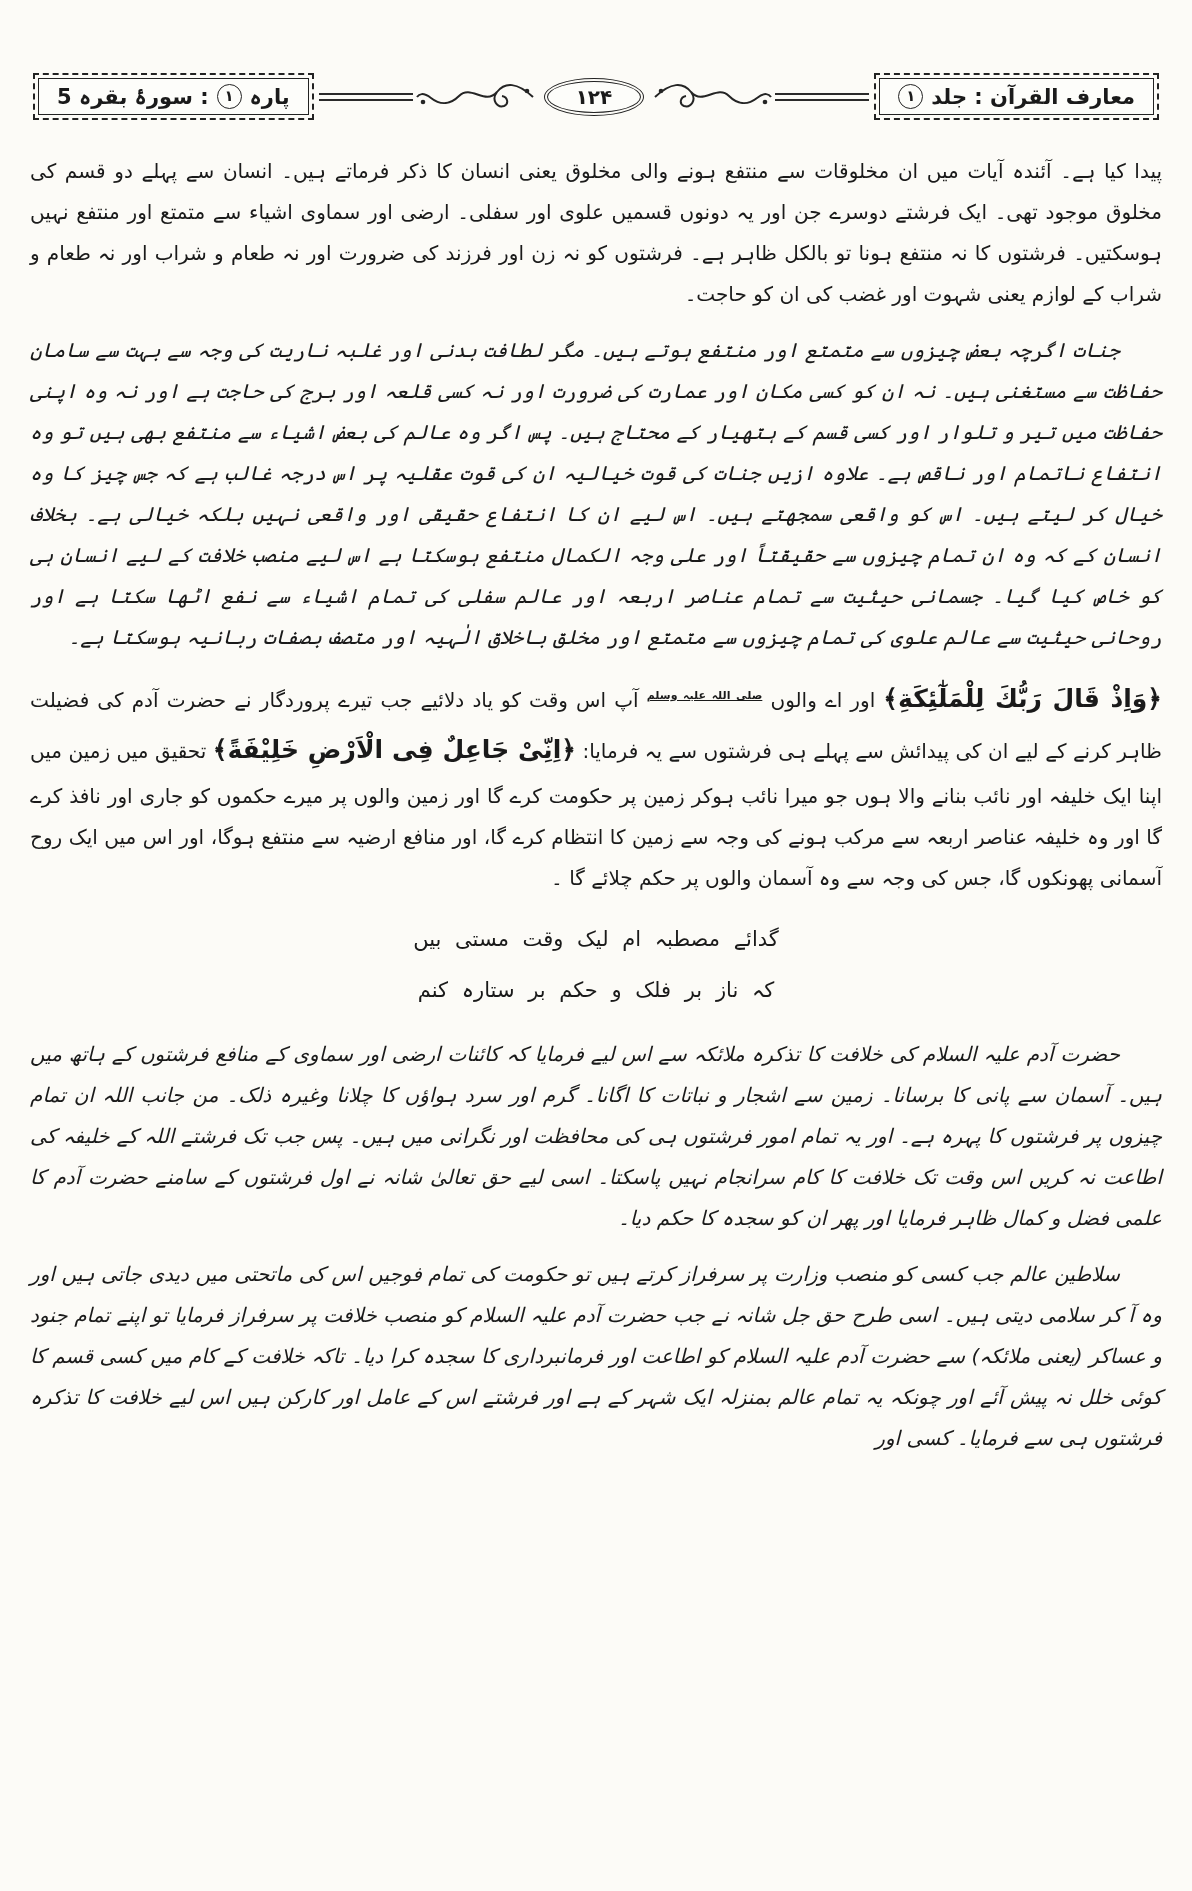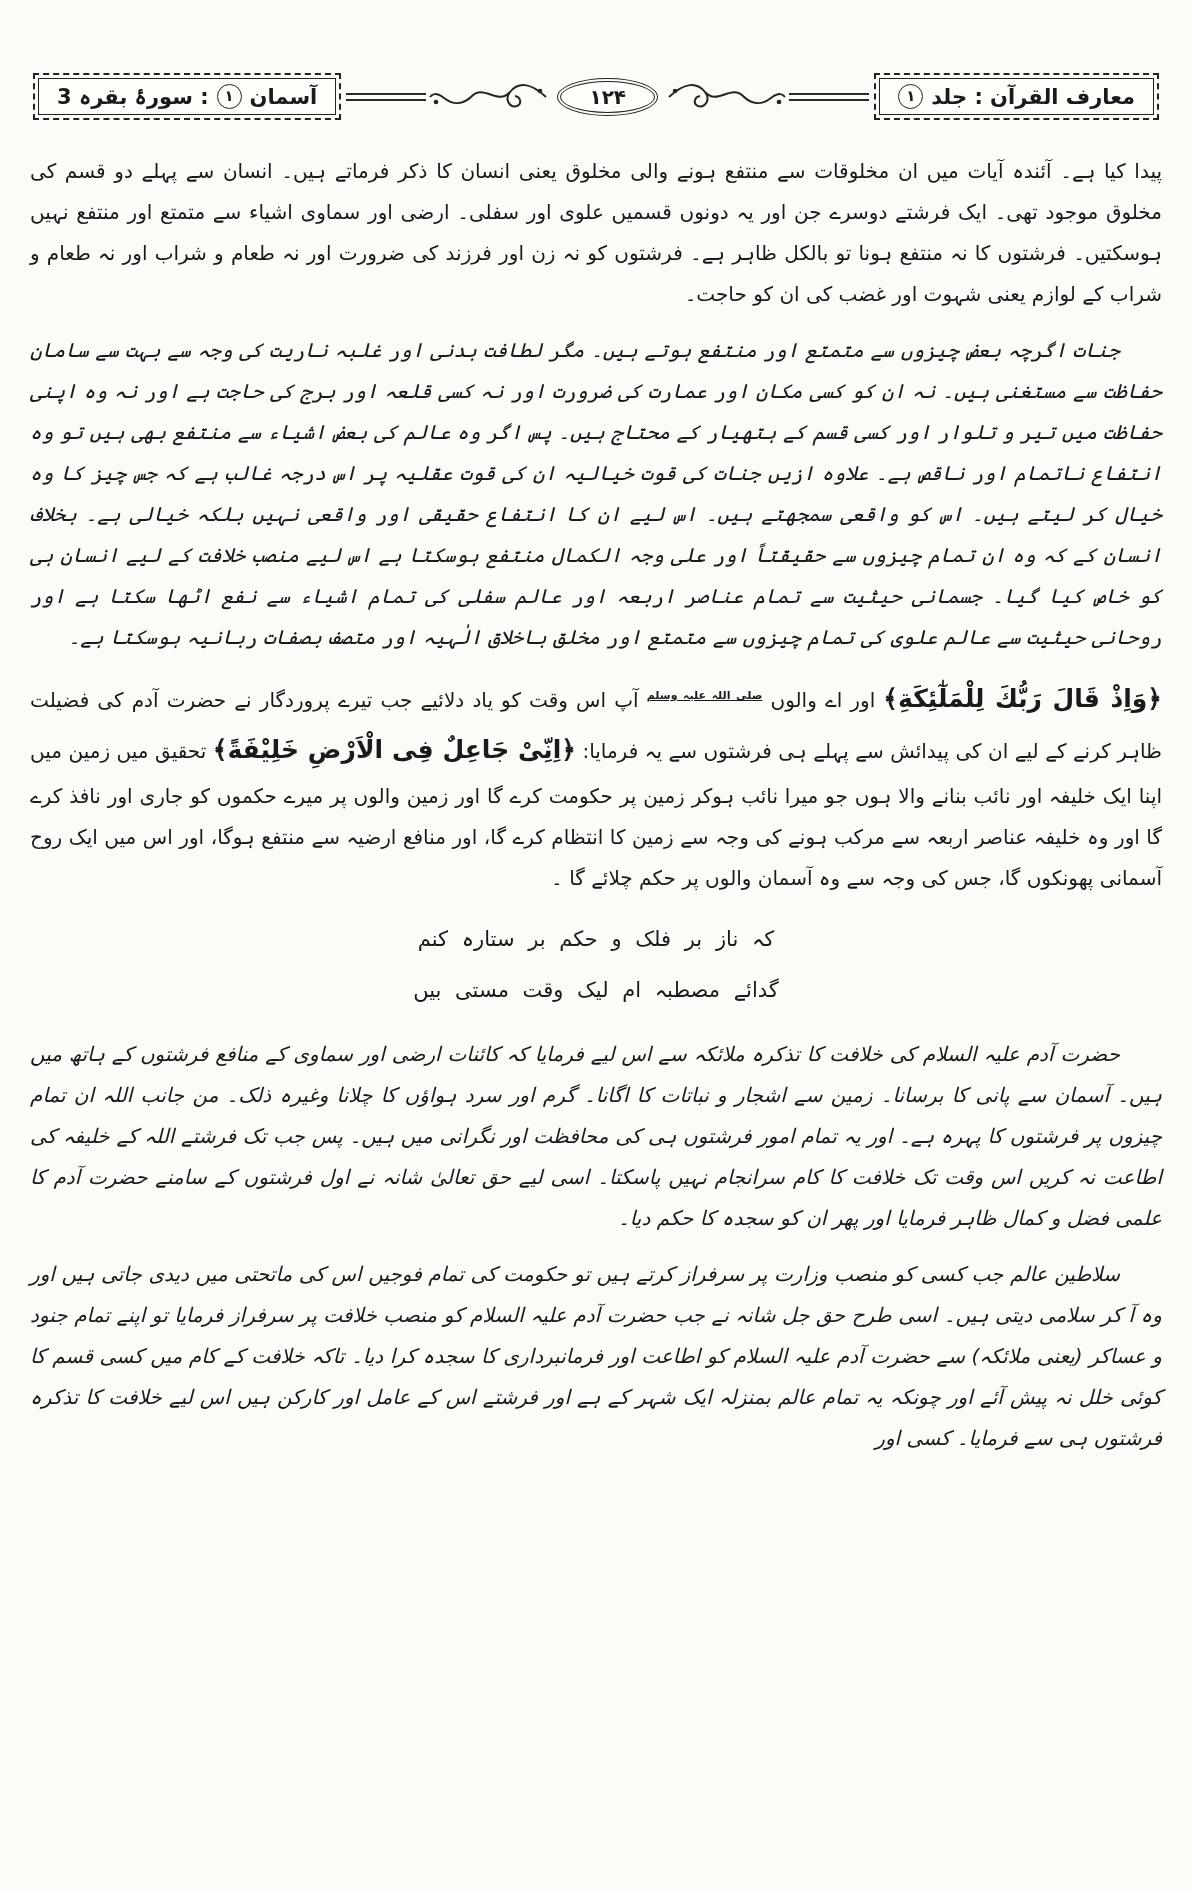--- a/index.html
+++ b/index.html
@@ -109,23 +109,23 @@
   }
 </style>
 </head>
 <body>
 
 <div class="page">
 
   <header class="header">
 
     <div class="cartouche">
-      <span>آسمان</span>
+      <span>پارہ</span>
       <span class="circle-num">۱</span>
-      <span>: سورۂ بقرہ 3</span>
+      <span>: سورۂ بقرہ 5</span>
     </div>
 
     <div class="rule"></div>
 
     <div class="center-group">
       <svg class="flourish mirror" width="120" height="34" viewBox="0 0 120 34">
         <path d="M2 17 C18 2, 30 2, 38 12 C44 20, 38 28, 31 26 C26 24, 27 17, 33 16 M38 12 C50 26, 64 4, 76 16 C84 24, 94 26, 104 18 C112 12, 116 14, 118 17" fill="none" stroke="#242424" stroke-width="2"></path>
         <circle cx="8" cy="11" r="2.3" fill="#242424"></circle>
         <circle cx="112" cy="22" r="2.3" fill="#242424"></circle>
       </svg>
@@ -155,22 +155,22 @@
     <p class="para">
       <span class="quran">﴿وَاِذْ قَالَ رَبُّكَ لِلْمَلٰٓئِكَةِ﴾</span>
       <span> اور اے والوں </span>
       <span class="honorific">صلی اللہ علیہ وسلم</span>
       <span> آپ اس وقت کو یاد دلائیے جب تیرے پروردگار نے حضرت آدم کی فضیلت ظاہر کرنے کے لیے ان کی پیدائش سے پہلے ہی فرشتوں سے یہ فرمایا: </span>
       <span class="quran">﴿اِنِّیْ جَاعِلٌ فِی الْاَرْضِ خَلِیْفَةً﴾</span>
       <span> تحقیق میں زمین میں اپنا ایک خلیفہ اور نائب بنانے والا ہوں جو میرا نائب ہوکر زمین پر حکومت کرے گا اور زمین والوں پر میرے حکموں کو جاری اور نافذ کرے گا اور وہ خلیفہ عناصر اربعہ سے مرکب ہونے کی وجہ سے زمین کا انتظام کرے گا، اور منافع ارضیہ سے منتفع ہوگا، اور اس میں ایک روح آسمانی پھونکوں گا، جس کی وجہ سے وہ آسمان والوں پر حکم چلائے گا ۔</span>
     </p>
 
     <div class="poetry">
+      <div>گدائے مصطبہ ام لیک وقت مستی بیں</div>
       <div>کہ ناز بر فلک و حکم بر ستارہ کنم</div>
-      <div>گدائے مصطبہ ام لیک وقت مستی بیں</div>
     </div>
 
     <p class="para indent">حضرت آدم علیہ السلام کی خلافت کا تذکرہ ملائکہ سے اس لیے فرمایا کہ کائنات ارضی اور سماوی کے منافع فرشتوں کے ہاتھ میں ہیں۔ آسمان سے پانی کا برسانا۔ زمین سے اشجار و نباتات کا اگانا۔ گرم اور سرد ہواؤں کا چلانا وغیرہ ذلک۔ من جانب اللہ ان تمام چیزوں پر فرشتوں کا پہرہ ہے۔ اور یہ تمام امور فرشتوں ہی کی محافظت اور نگرانی میں ہیں۔ پس جب تک فرشتے اللہ کے خلیفہ کی اطاعت نہ کریں اس وقت تک خلافت کا کام سرانجام نہیں پاسکتا۔ اسی لیے حق تعالیٰ شانہ نے اول فرشتوں کے سامنے حضرت آدم کا علمی فضل و کمال ظاہر فرمایا اور پھر ان کو سجدہ کا حکم دیا۔</p>
 
     <p class="para indent">سلاطین عالم جب کسی کو منصب وزارت پر سرفراز کرتے ہیں تو حکومت کی تمام فوجیں اس کی ماتحتی میں دیدی جاتی ہیں اور وہ آ کر سلامی دیتی ہیں۔ اسی طرح حق جل شانہ نے جب حضرت آدم علیہ السلام کو منصب خلافت پر سرفراز فرمایا تو اپنے تمام جنود و عساکر (یعنی ملائکہ) سے حضرت آدم علیہ السلام کو اطاعت اور فرمانبرداری کا سجدہ کرا دیا۔ تاکہ خلافت کے کام میں کسی قسم کا کوئی خلل نہ پیش آئے اور چونکہ یہ تمام عالم بمنزلہ ایک شہر کے ہے اور فرشتے اس کے عامل اور کارکن ہیں اس لیے خلافت کا تذکرہ فرشتوں ہی سے فرمایا۔ کسی اور</p>
 
   </main>
 
 </div>
 

